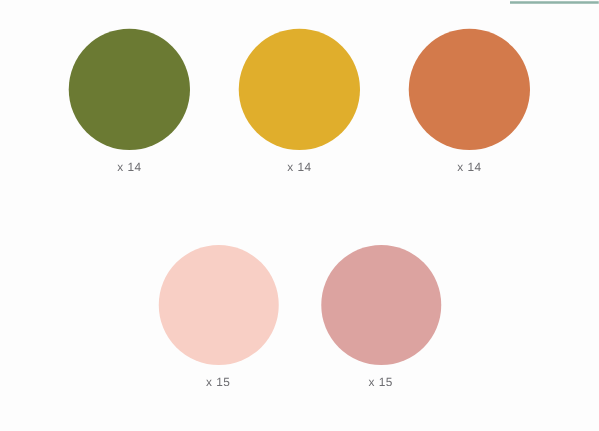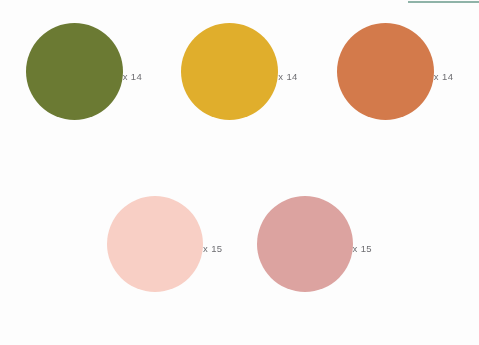--- a/index.html
+++ b/index.html
@@ -45,21 +45,21 @@
     gap: 39px;
   }
 
   .swatch-row.row-bottom {
     top: 196px;
     gap: 34px;
   }
 
   .swatch {
     display: flex;
-    flex-direction: row;
+    flex-direction: column;
     align-items: center;
   }
 
   .swatch-disc {
     border-radius: 50%;
     display: block;
   }
 
   .row-top .swatch-disc {
     width: 97px;

